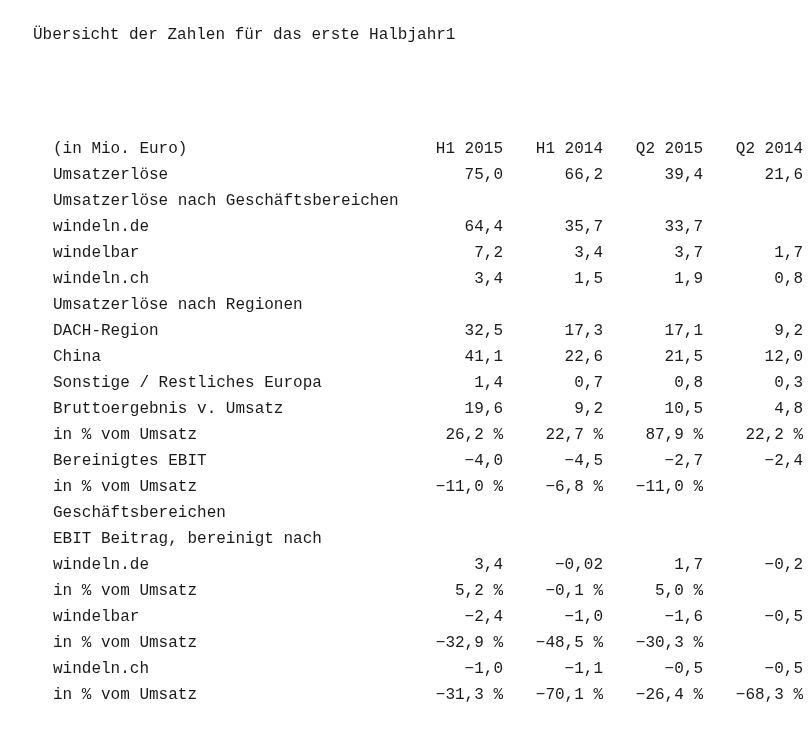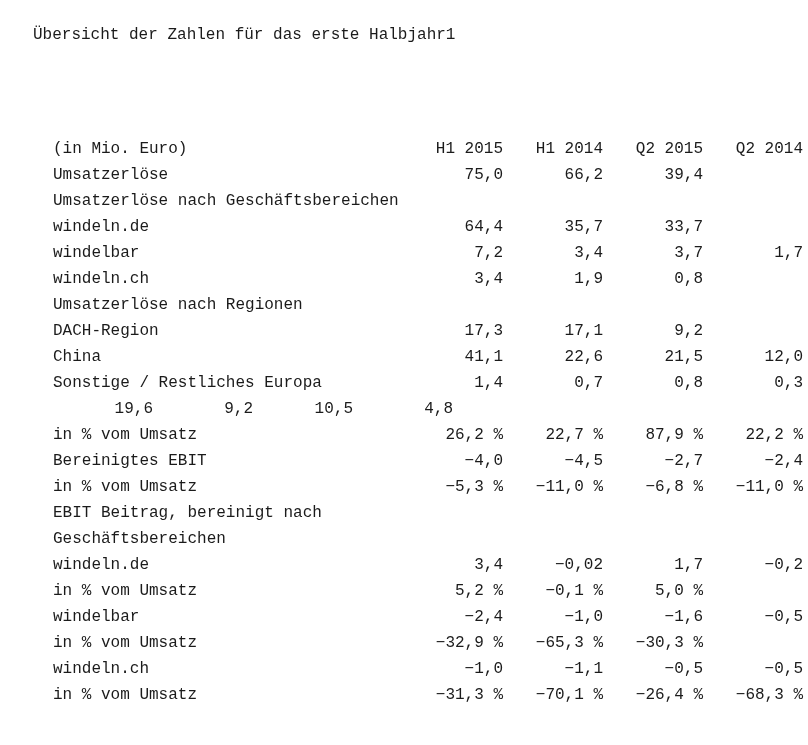--- a/index.html
+++ b/index.html
@@ -60,38 +60,38 @@
 
     <div class="row">
       <span class="label">(in Mio. Euro)</span>
       <span class="col">H1 2015</span>
       <span class="col">H1 2014</span>
       <span class="col">Q2 2015</span>
       <span class="col">Q2 2014</span>
     </div>
 
     <div id="rows-container">
-        <div class="row"><span class="label">Umsatzerlöse</span><span class="col">75,0</span><span class="col">66,2</span><span class="col">39,4</span></div>
+        <div class="row"><span class="label">Umsatzerlöse</span><span class="col">75,0</span><span class="col">66,2</span><span class="col">39,4</span><span class="col">21,6</span></div>
         <div class="row"><span class="label">Umsatzerlöse nach Geschäftsbereichen</span><span class="col"></span><span class="col"></span><span class="col"></span><span class="col"></span></div>
         <div class="row"><span class="label">windeln.de</span><span class="col">64,4</span><span class="col">35,7</span><span class="col">33,7</span></div>
         <div class="row"><span class="label">windelbar</span><span class="col">7,2</span><span class="col">3,4</span><span class="col">3,7</span><span class="col">1,7</span></div>
-        <div class="row"><span class="label">windeln.ch</span><span class="col">3,4</span><span class="col">1,9</span><span class="col">0,8</span></div>
+        <div class="row"><span class="label">windeln.ch</span><span class="col">3,4</span><span class="col">1,5</span><span class="col">1,9</span><span class="col">0,8</span></div>
         <div class="row"><span class="label">Umsatzerlöse nach Regionen</span><span class="col"></span><span class="col"></span><span class="col"></span><span class="col"></span></div>
-        <div class="row"><span class="label">DACH-Region</span><span class="col">17,3</span><span class="col">17,1</span><span class="col">9,2</span></div>
+        <div class="row"><span class="label">DACH-Region</span><span class="col">32,5</span><span class="col">17,3</span><span class="col">17,1</span><span class="col">9,2</span></div>
         <div class="row"><span class="label">China</span><span class="col">41,1</span><span class="col">22,6</span><span class="col">21,5</span><span class="col">12,0</span></div>
         <div class="row"><span class="label">Sonstige / Restliches Europa</span><span class="col">1,4</span><span class="col">0,7</span><span class="col">0,8</span><span class="col">0,3</span></div>
-        <div class="row"><span class="col">19,6</span><span class="col">9,2</span><span class="col">10,5</span><span class="col">4,8</span></div>
+        <div class="row"><span class="label">Bruttoergebnis v. Umsatz</span><span class="col">19,6</span><span class="col">9,2</span><span class="col">10,5</span><span class="col">4,8</span></div>
         <div class="row"><span class="label">in % vom Umsatz</span><span class="col">26,2 %</span><span class="col">22,7 %</span><span class="col">87,9 %</span><span class="col">22,2 %</span></div>
         <div class="row"><span class="label">Bereinigtes EBIT</span><span class="col">−4,0</span><span class="col">−4,5</span><span class="col">−2,7</span><span class="col">−2,4</span></div>
-        <div class="row"><span class="label">in % vom Umsatz</span><span class="col">−5,3 %</span><span class="col">−11,0 %</span><span class="col">−6,8 %</span><span class="col">−11,0 %</span></div>
+        <div class="row"><span class="label">in % vom Umsatz</span><span class="col">−11,0 %</span><span class="col">−6,8 %</span><span class="col">−11,0 %</span></div>
+        <div class="row"><span class="label">Geschäftsbereichen</span><span class="col"></span><span class="col"></span><span class="col"></span><span class="col"></span></div>
         <div class="row"><span class="label">EBIT Beitrag, bereinigt nach</span><span class="col"></span><span class="col"></span><span class="col"></span><span class="col"></span></div>
-        <div class="row"><span class="label">Geschäftsbereichen</span><span class="col"></span><span class="col"></span><span class="col"></span><span class="col"></span></div>
         <div class="row"><span class="label">windeln.de</span><span class="col">3,4</span><span class="col">−0,02</span><span class="col">1,7</span><span class="col">−0,2</span></div>
         <div class="row"><span class="label">in % vom Umsatz</span><span class="col">5,2 %</span><span class="col">−0,1 %</span><span class="col">5,0 %</span></div>
         <div class="row"><span class="label">windelbar</span><span class="col">−2,4</span><span class="col">−1,0</span><span class="col">−1,6</span><span class="col">−0,5</span></div>
-        <div class="row"><span class="label">in % vom Umsatz</span><span class="col">−32,9 %</span><span class="col">−65,3 %</span><span class="col">−30,3 %</span></div>
+        <div class="row"><span class="label">in % vom Umsatz</span><span class="col">−32,9 %</span><span class="col">−48,5 %</span><span class="col">−30,3 %</span></div>
         <div class="row"><span class="label">windeln.ch</span><span class="col">−1,0</span><span class="col">−1,1</span><span class="col">−0,5</span><span class="col">−0,5</span></div>
         <div class="row"><span class="label">in % vom Umsatz</span><span class="col">−31,3 %</span><span class="col">−70,1 %</span><span class="col">−26,4 %</span><span class="col">−68,3 %</span></div>
       </div>
 
   </div>
 
 </main>
 
 </body></html>

